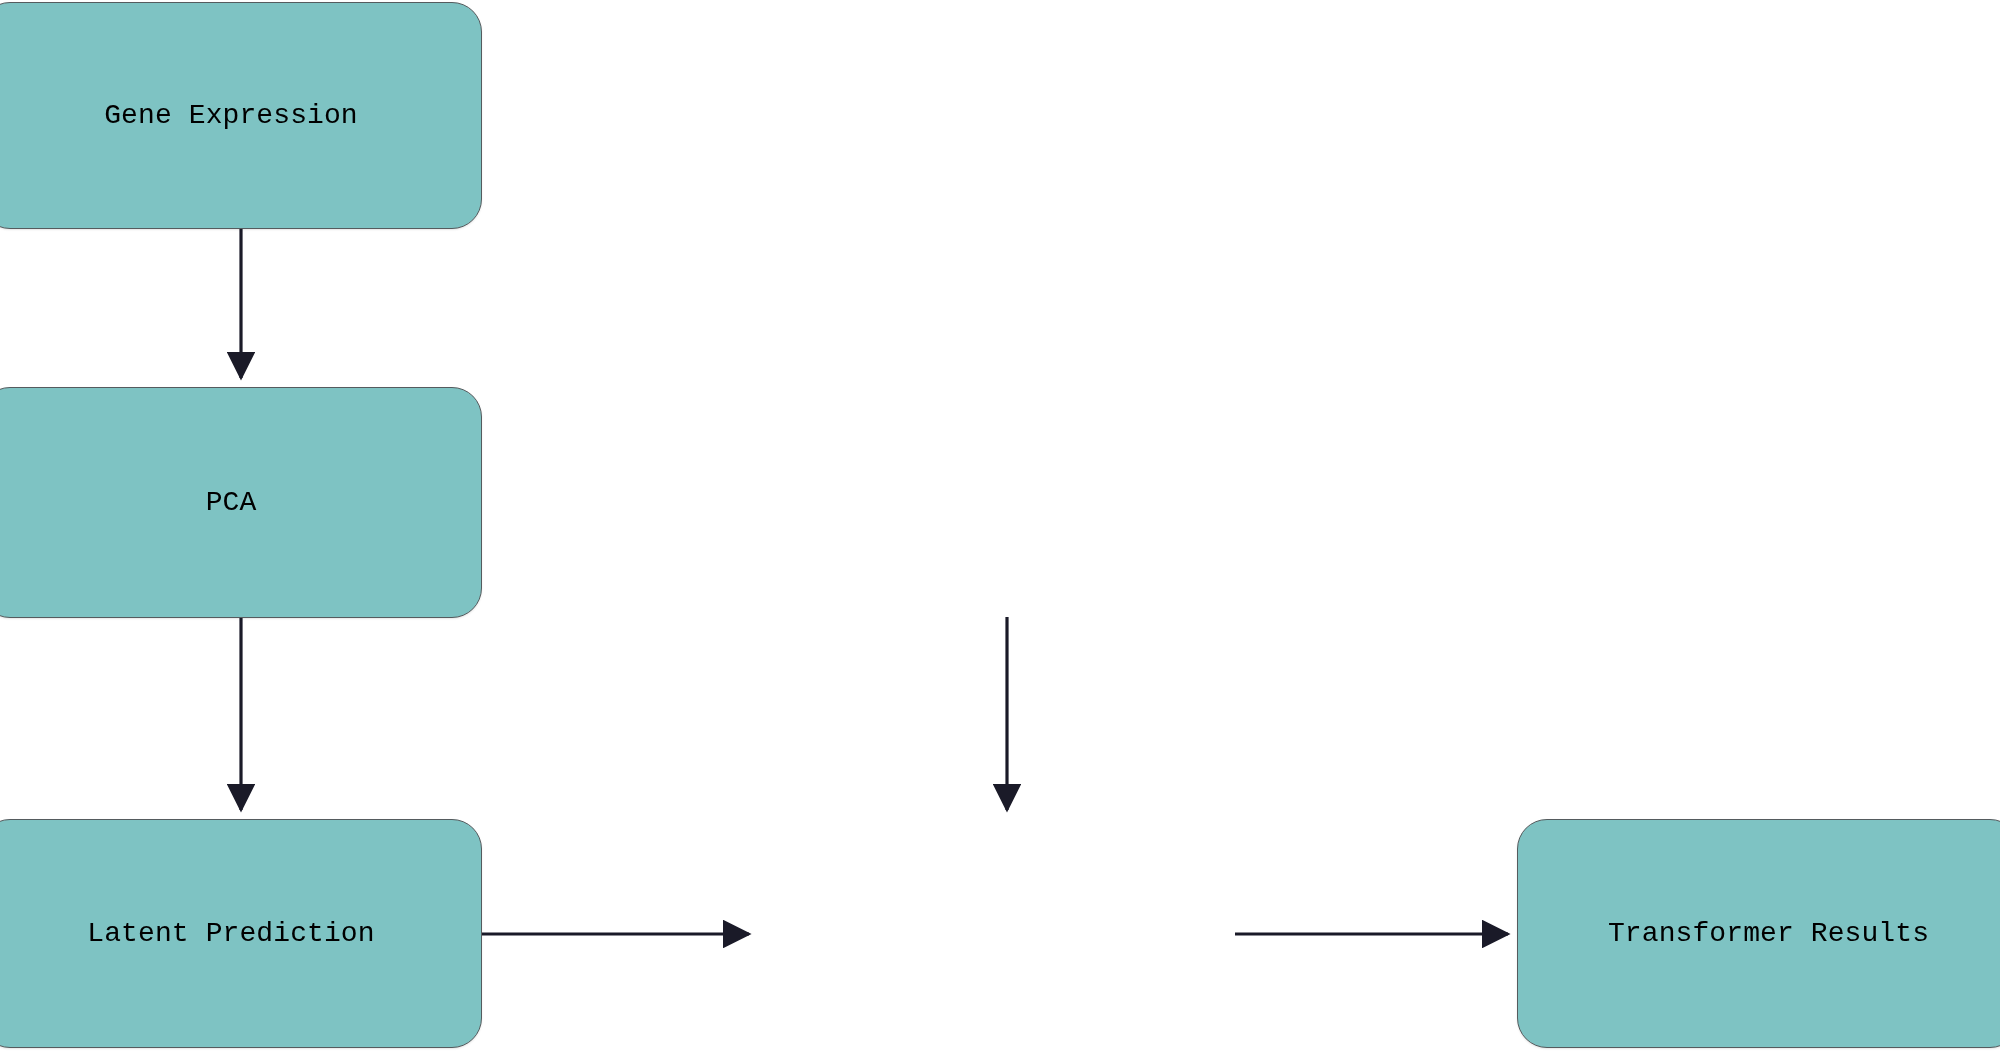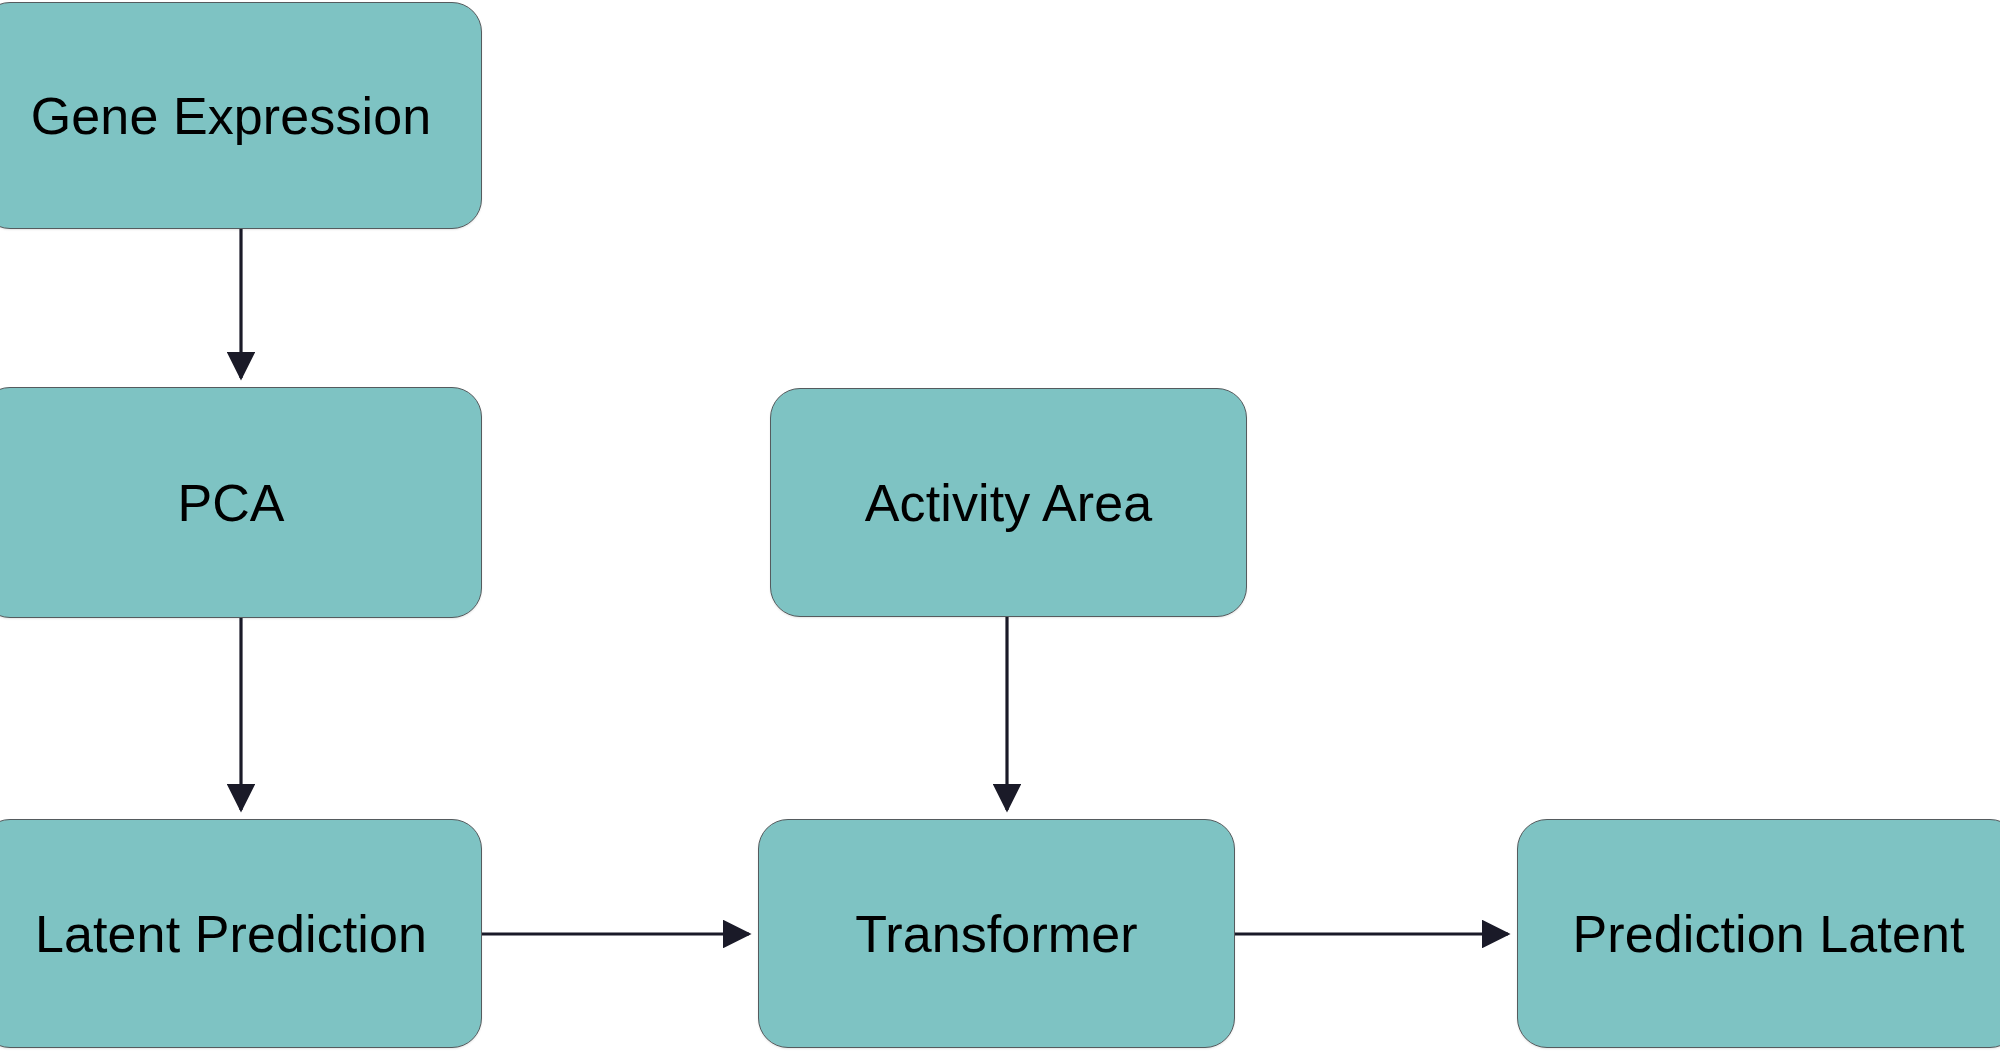--- a/index.html
+++ b/index.html
@@ -32,22 +32,22 @@
     box-sizing: border-box;
     background: #7ec3c3;
     border: 1.6px solid #555b5e;
     border-radius: 30px;
     display: flex;
     align-items: center;
     justify-content: center;
     box-shadow: 0 1px 2px rgba(0,0,0,0.10);
   }
   .node-label {
-    font-family: Liberation Sans, sans-serif;
-    font-size: 52px;
+    font-family: Liberation Mono, monospace;
+    font-size: 28px;
     font-weight: 400;
     color: #000000;
     line-height: 1;
     white-space: nowrap;
     letter-spacing: 0.1px;
   }
   
   #node-gene-expression { left: -20px;  top: 2px;   width: 502px; height: 227px; }
   #node-pca            { left: -20px;  top: 387px; width: 502px; height: 231px; }
   #node-activity-area  { left: 770px;  top: 388px; width: 477px; height: 229px; }
@@ -89,29 +89,23 @@
   </svg>
 
   <div class="node" id="node-gene-expression">
     <span class="node-label">Gene Expression</span>
   </div>
 
   <div class="node" id="node-pca">
     <span class="node-label">PCA</span>
   </div>
 
-  <div class="node" id="node-activity-area">
-    <span class="node-label">Activity Area</span>
-  </div>
 
   <div class="node" id="node-latent">
     <span class="node-label">Latent Prediction</span>
   </div>
 
-  <div class="node" id="node-transformer">
-    <span class="node-label">Transformer</span>
-  </div>
 
   <div class="node" id="node-prediction">
-    <span class="node-label">Prediction Latent</span>
+    <span class="node-label">Transformer Results</span>
   </div>
 
 </div>
 
 </body></html>

